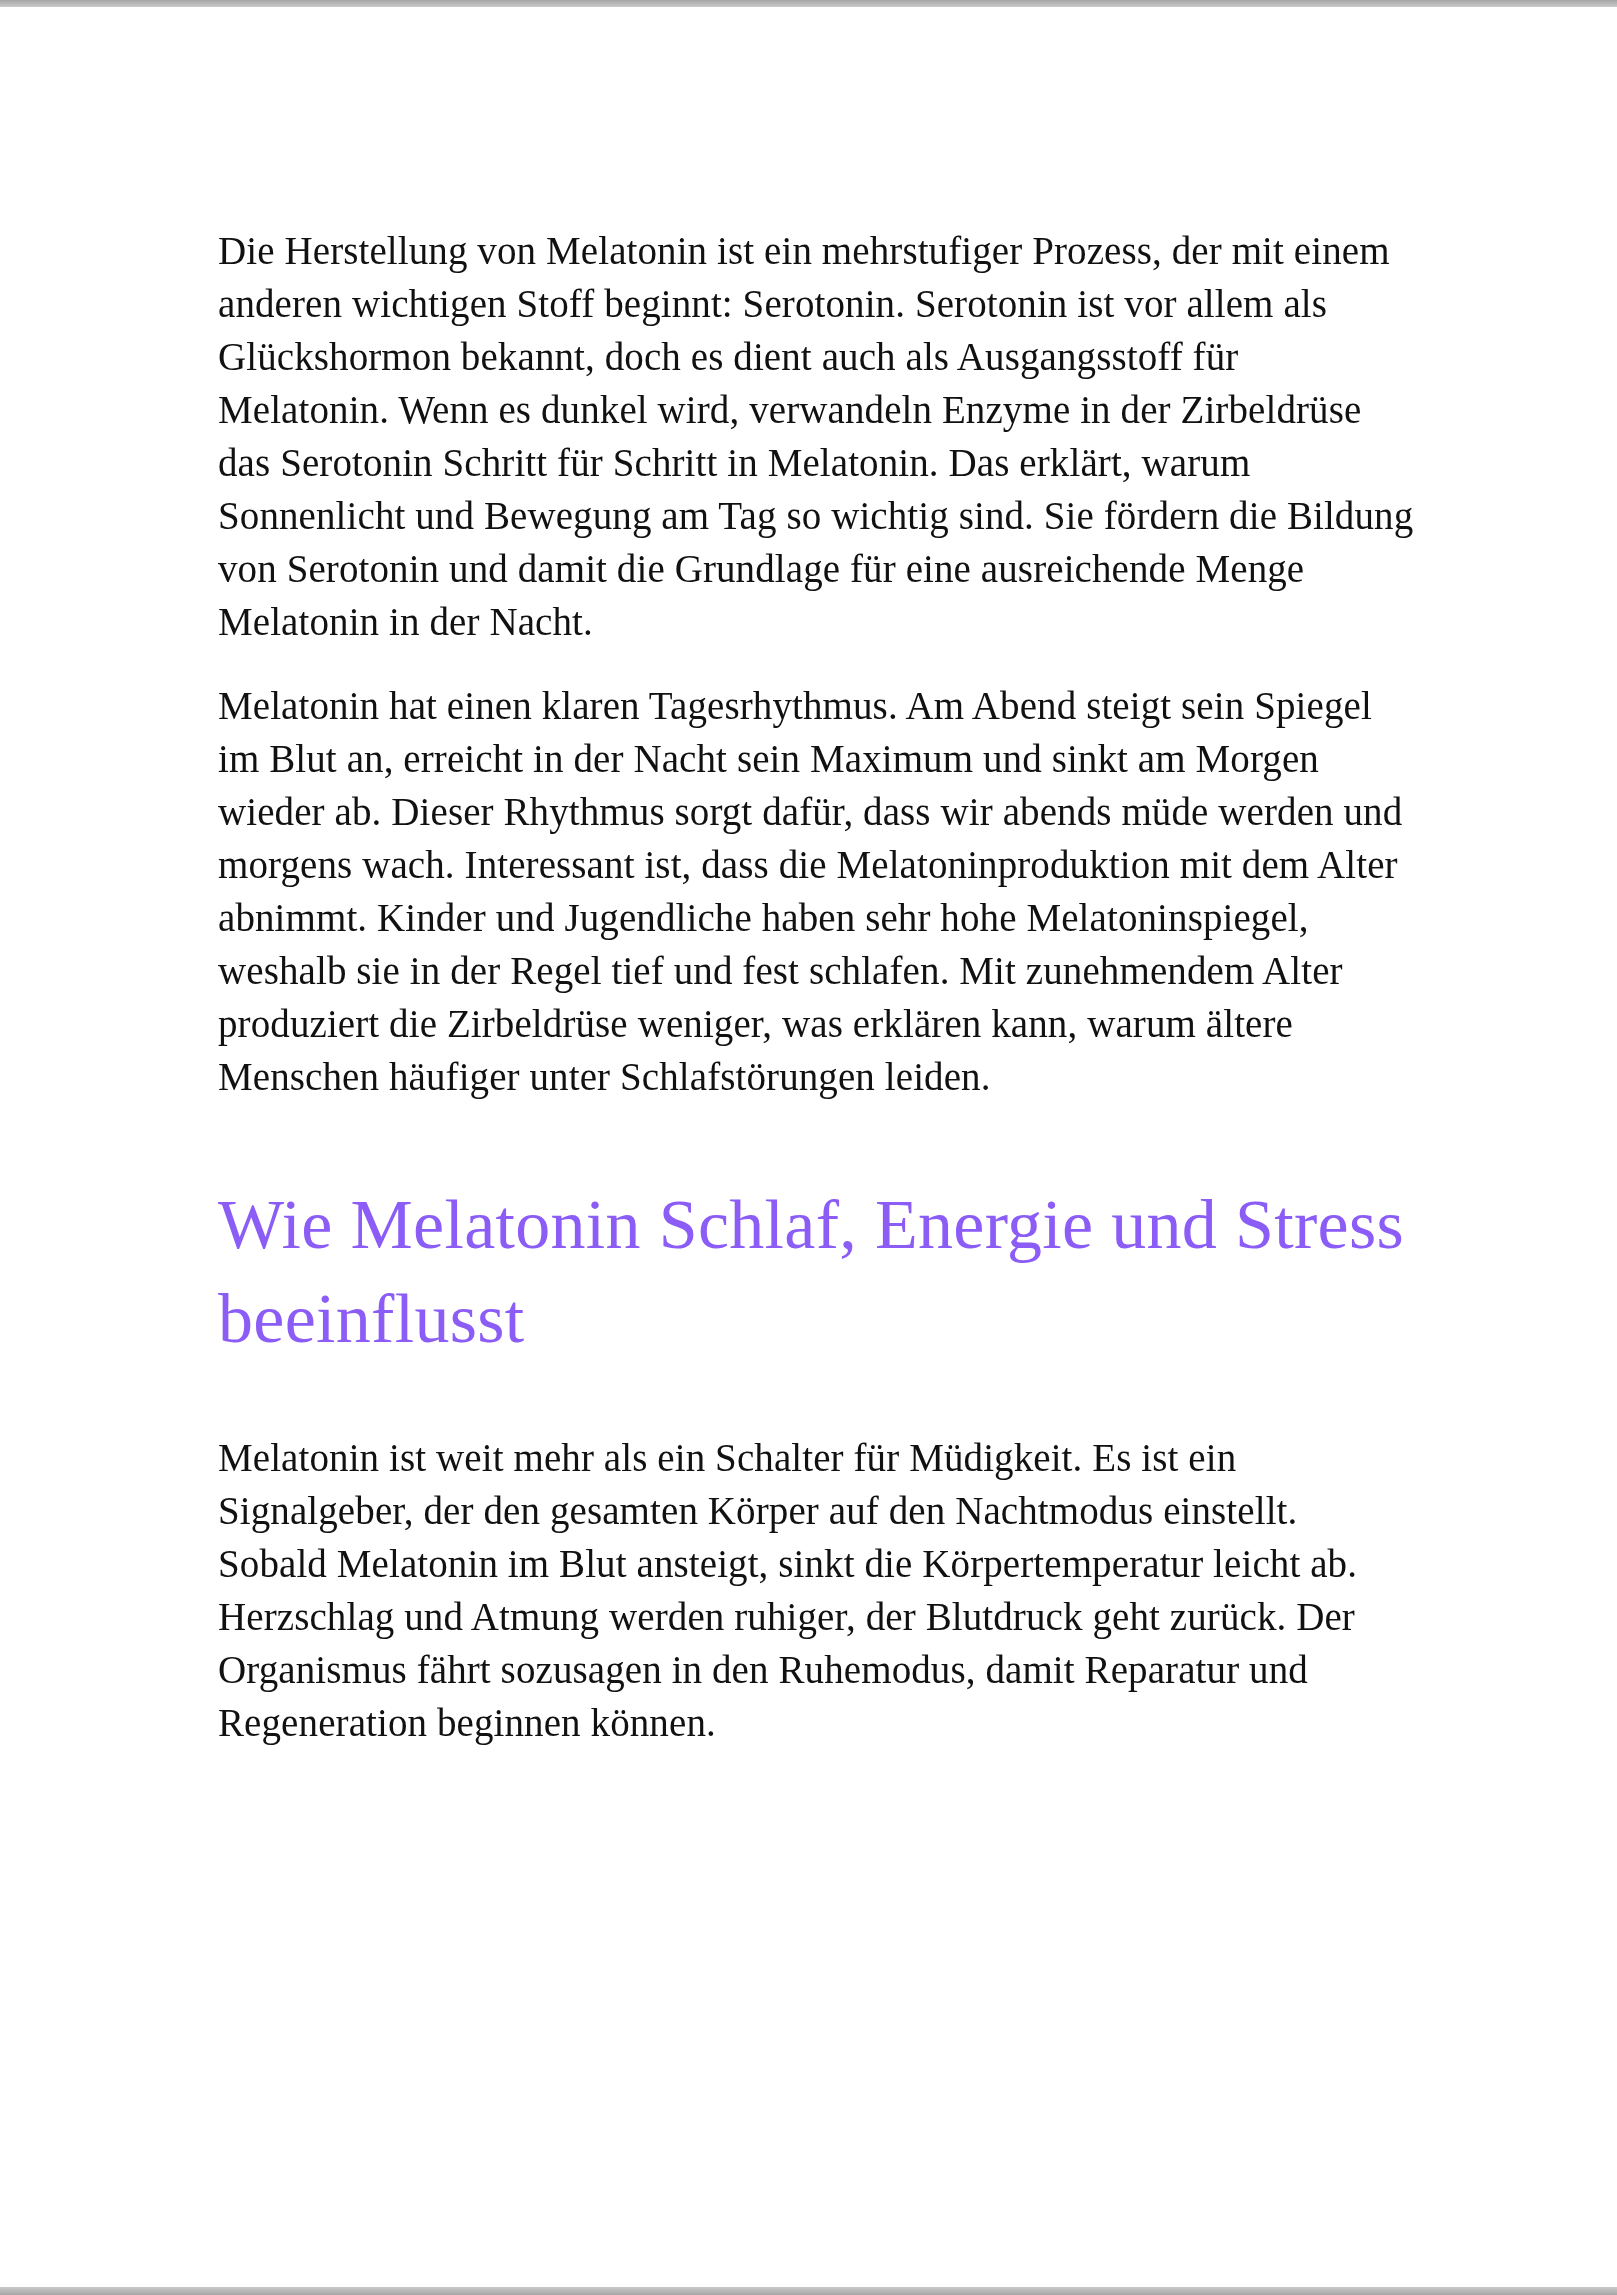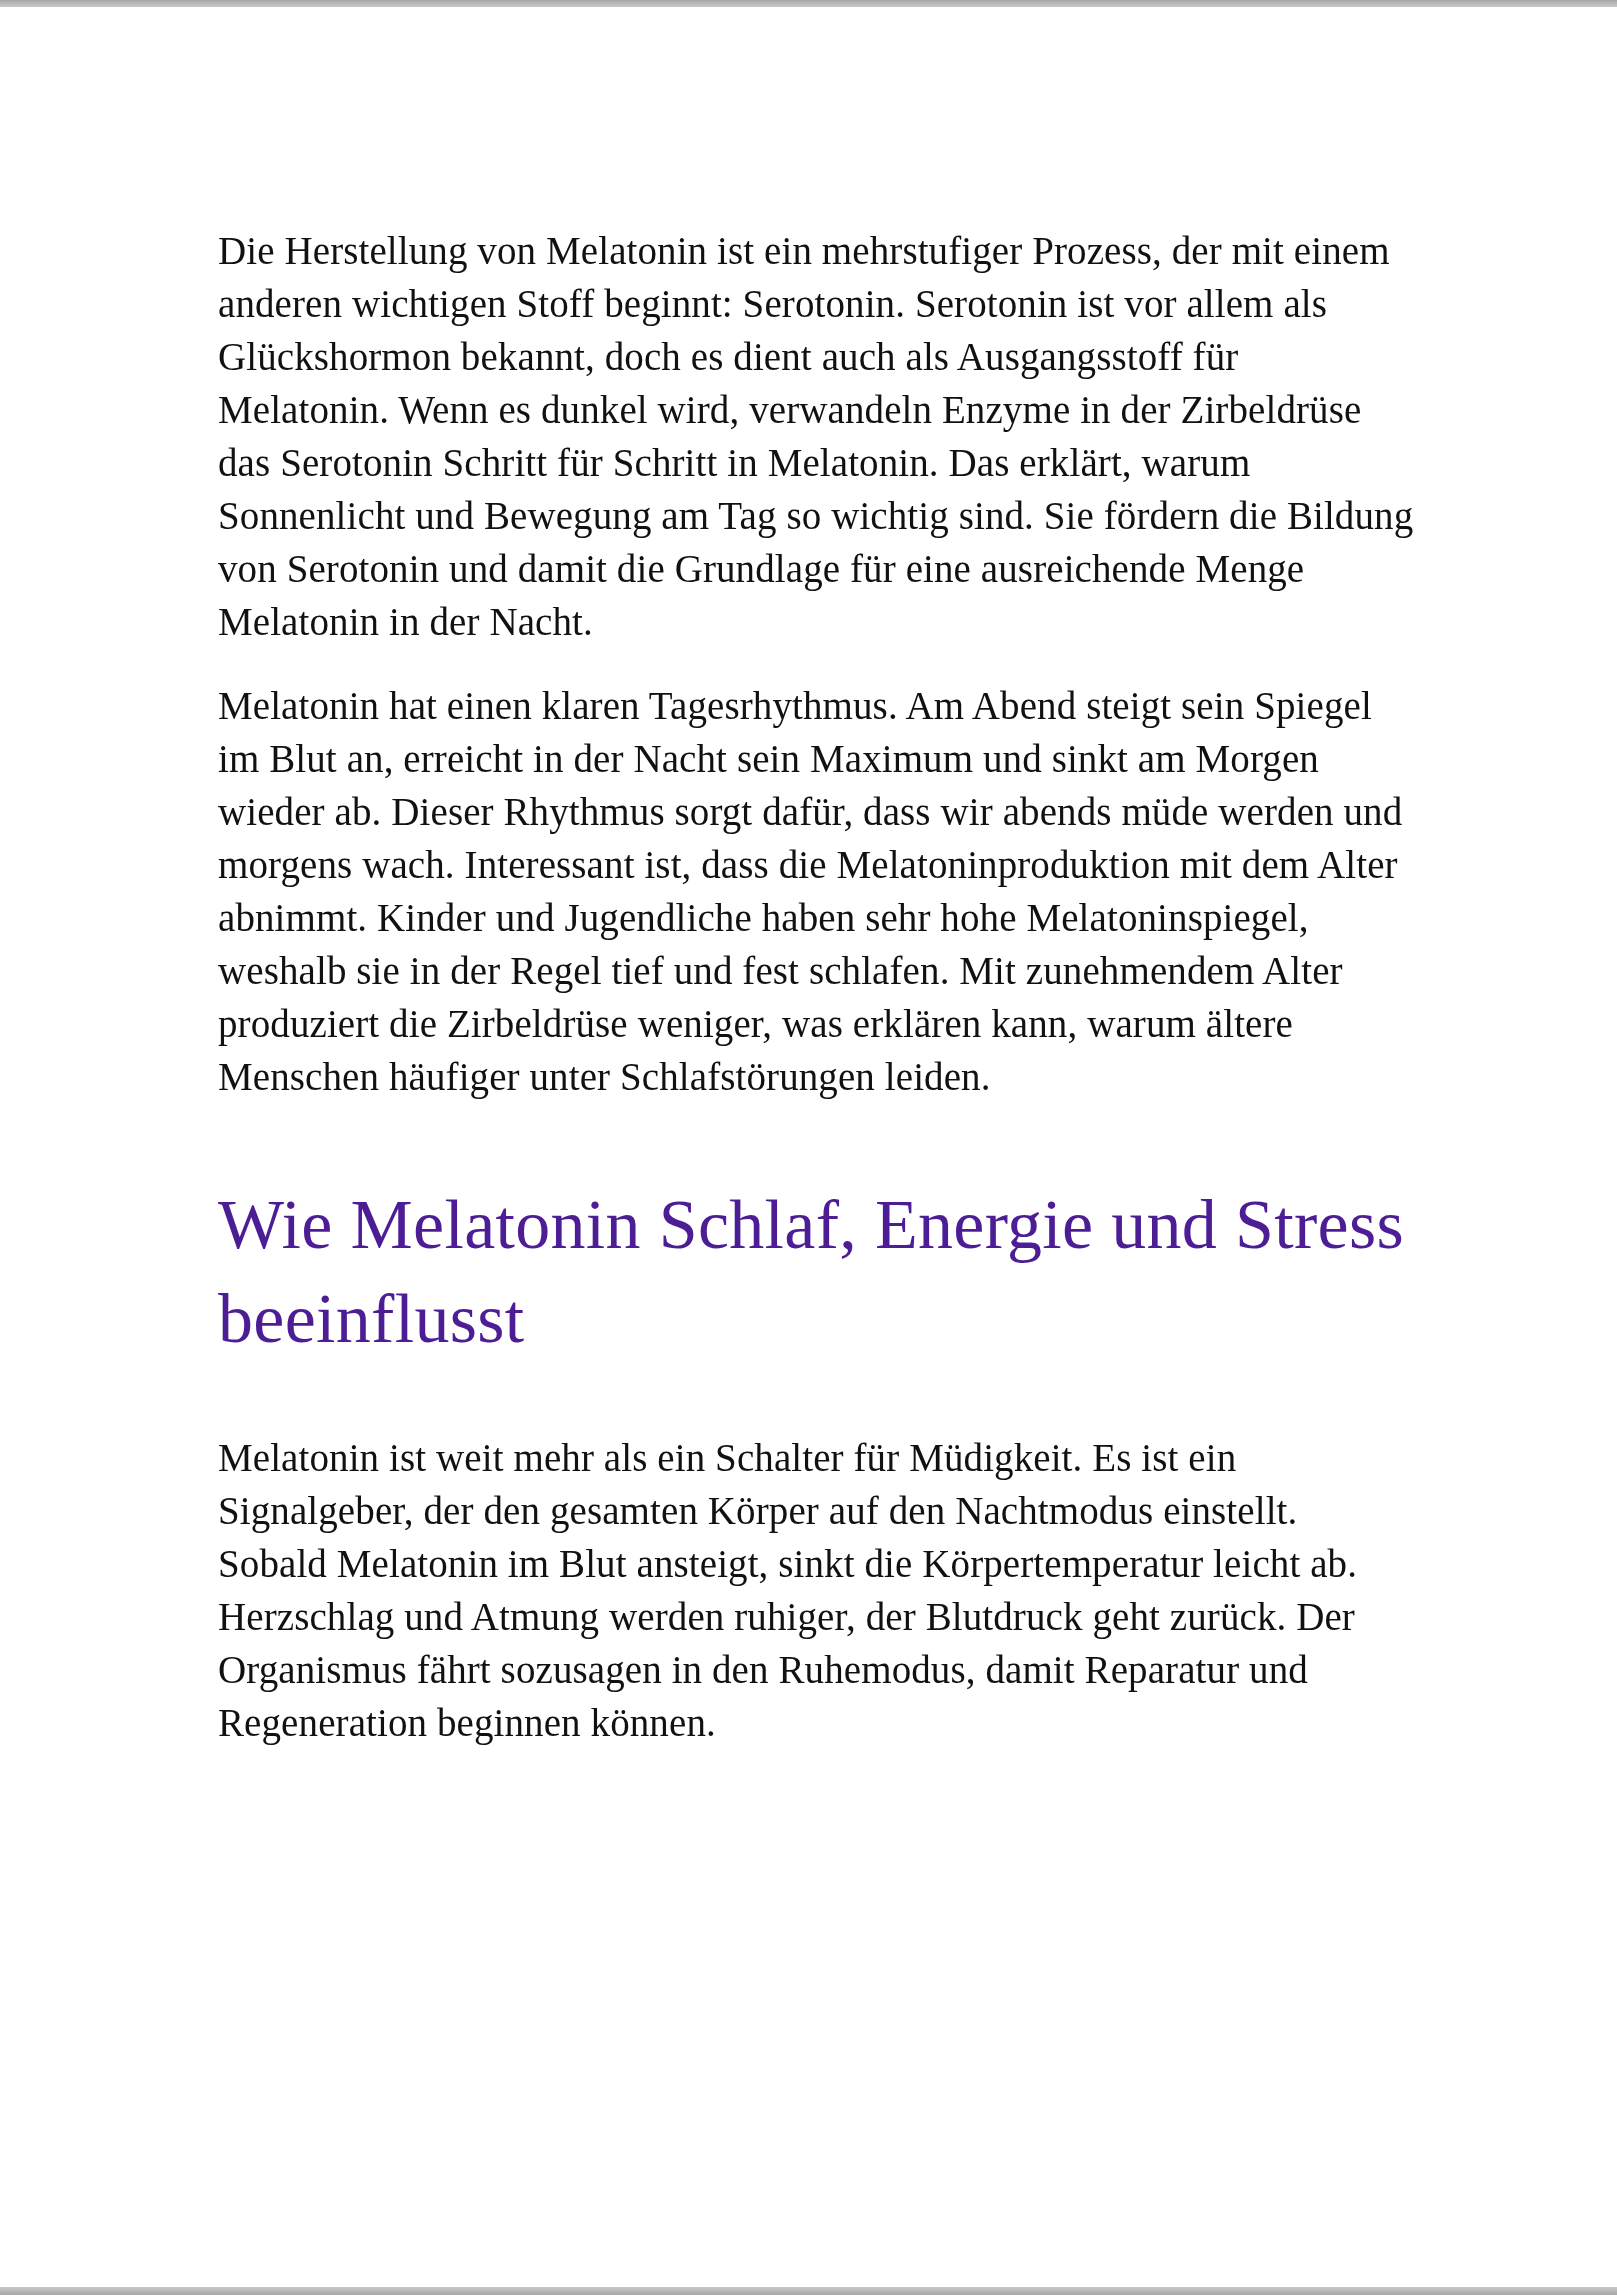--- a/index.html
+++ b/index.html
@@ -44,21 +44,21 @@
     line-height: 53px;
     letter-spacing: 0.1px;
     max-width: 1206px;
   }
   .content h1 {
     margin: 75px 0 65px 0;
     font-size: 70px;
     line-height: 94px;
     font-weight: 400;
     letter-spacing: 0.3px;
-    color: #4c1d95;
+    color: #8b5cf6;
     max-width: 1213px;
   }
 </style>
 </head>
 <body>
 
 <div class="viewport">
   <div class="page-edge top"></div>
 
   <div class="page">

